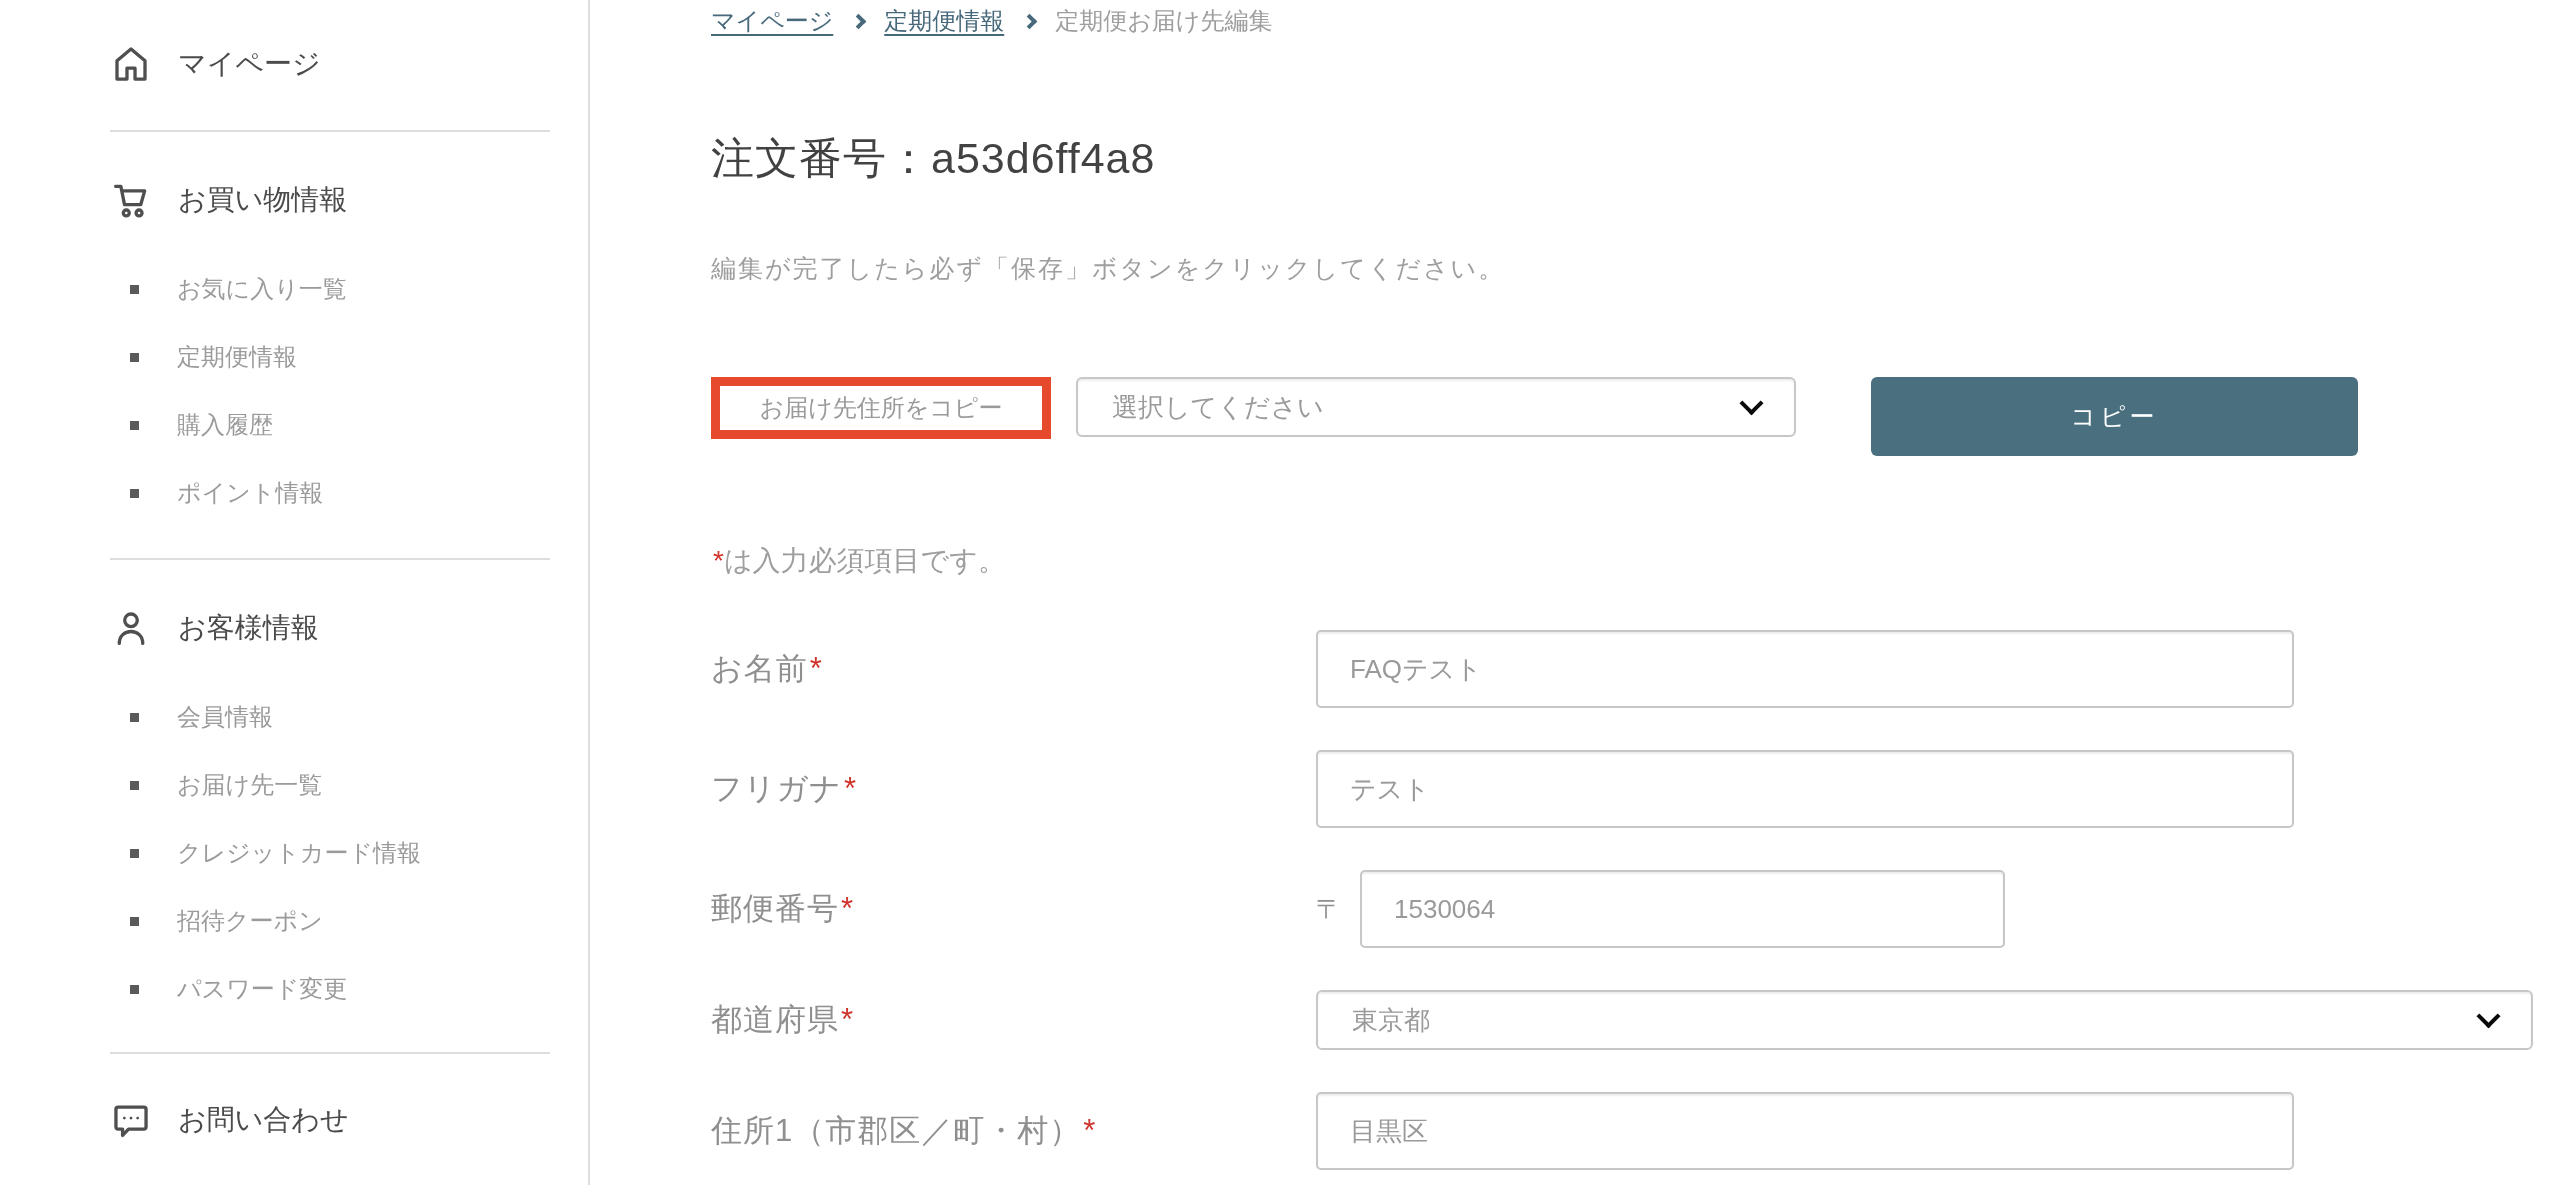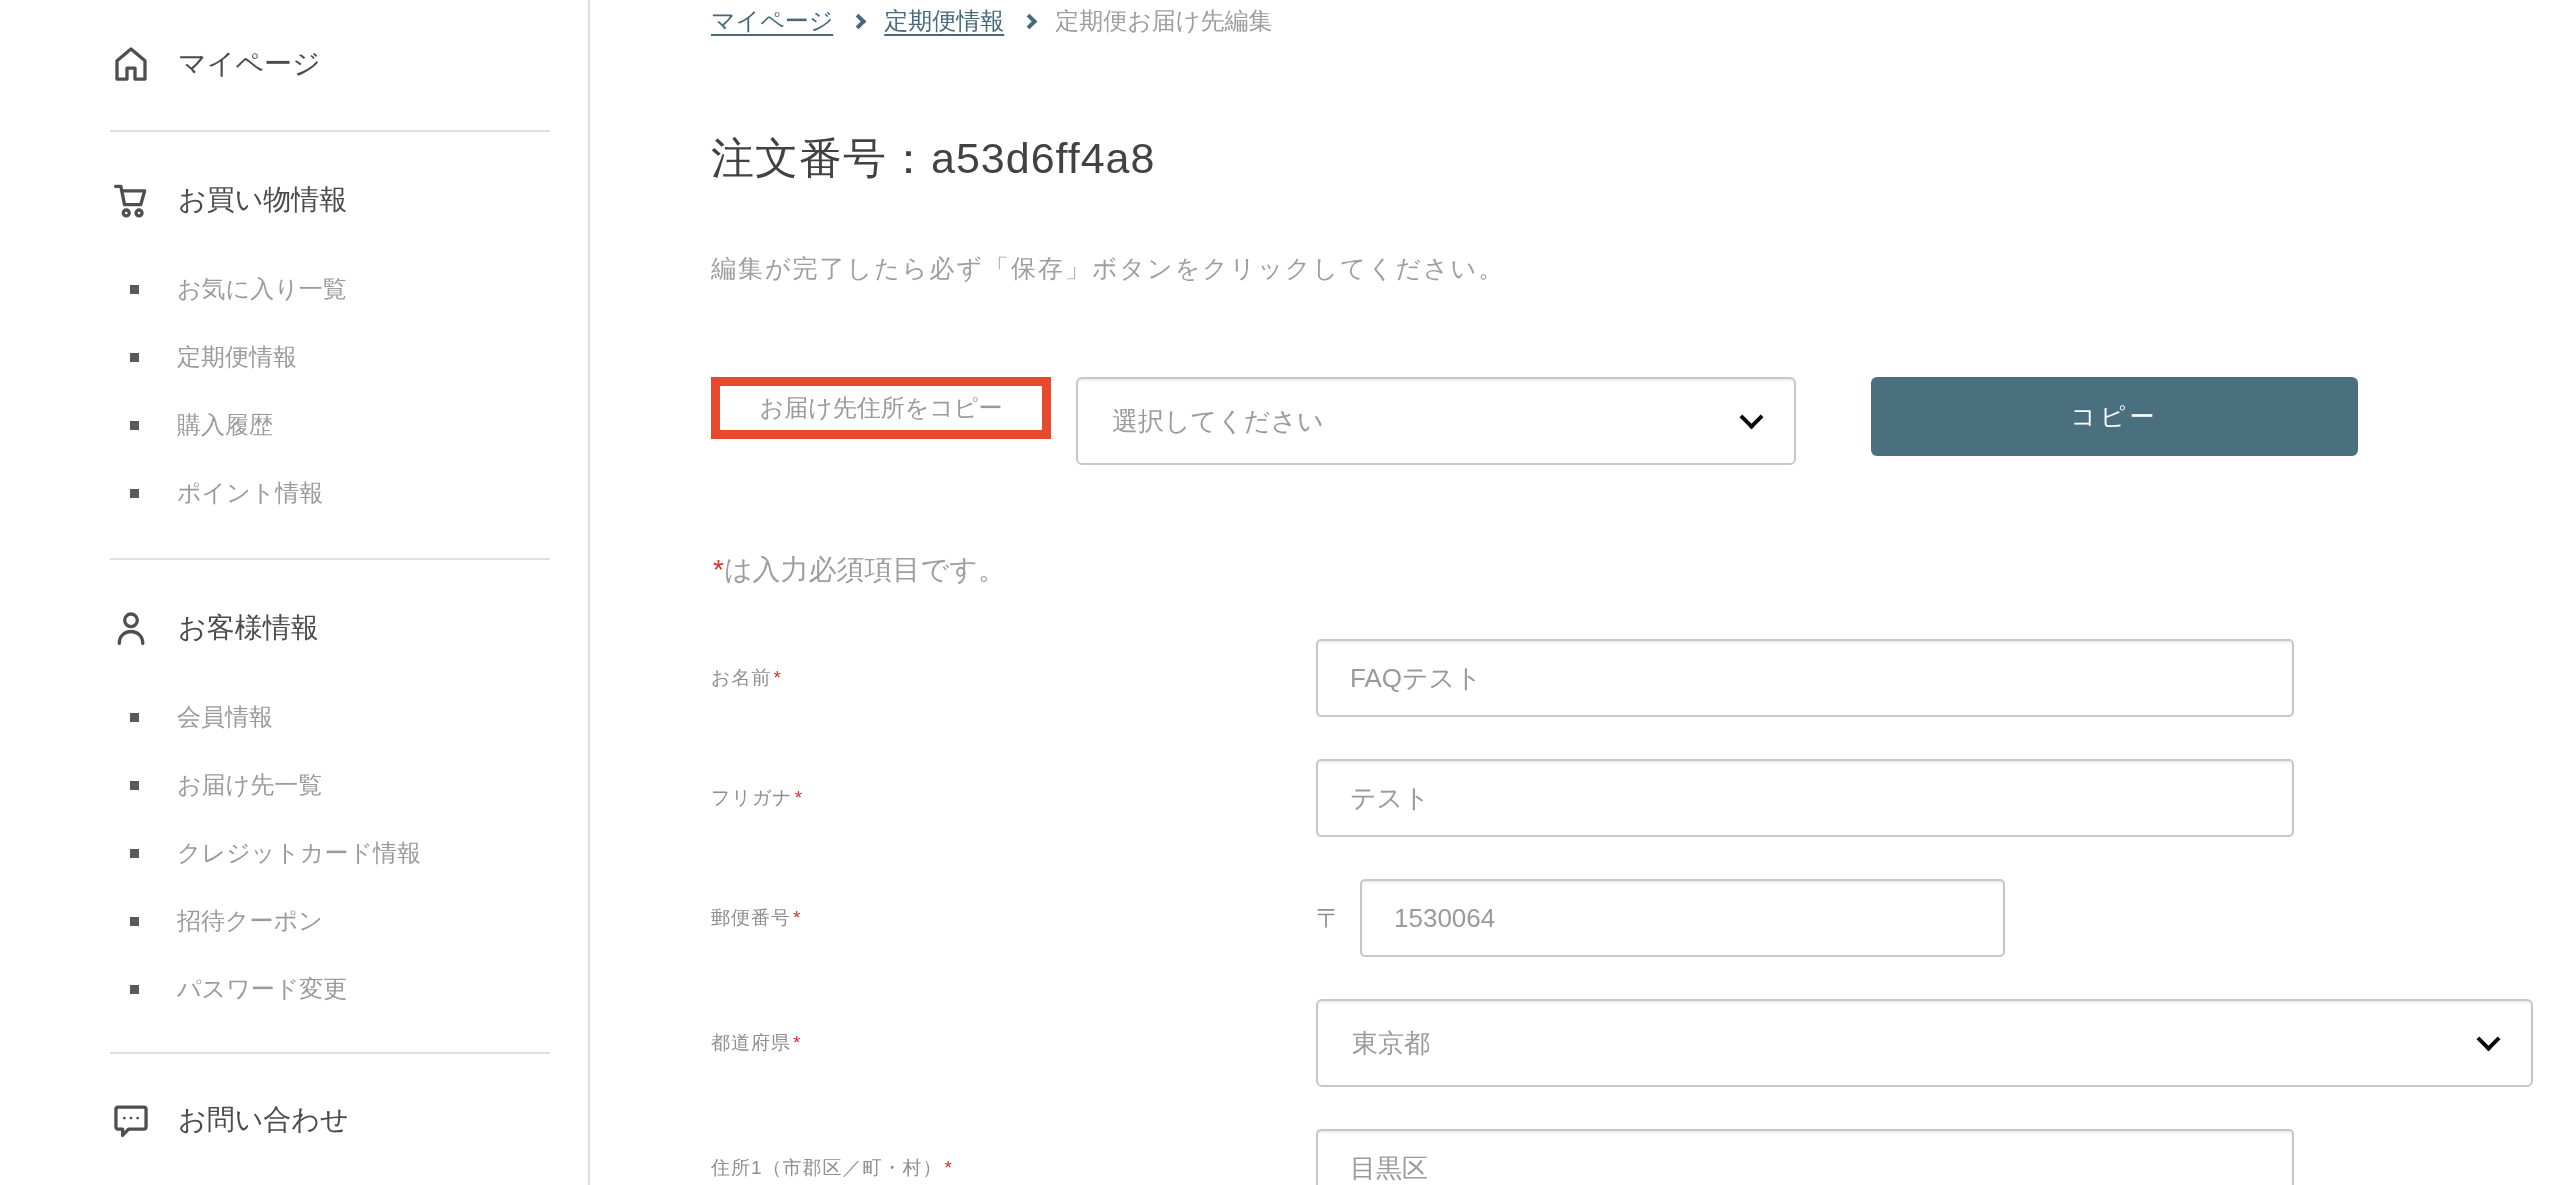--- a/index.html
+++ b/index.html
@@ -41,35 +41,35 @@
   .crumb-sep{width:11px;height:11px;border-top:4px solid var(--link);border-right:4px solid var(--link);
     transform:rotate(45deg);margin:0 4px;flex:0 0 11px;}
   .crumb-current{color:#9E9E9E;}
 
   .page-title{margin-top:94px;font-size:43px;font-weight:500;color:#424242;letter-spacing:1px;}
   .edit-note{margin-top:64px;font-size:25px;color:#9E9E9E;letter-spacing:2px;}
 
   .copy-row{margin-top:92px;display:flex;}
   .copy-label-box{width:340px;height:62px;border:9px solid var(--highlight);background:#fff;
     display:flex;align-items:center;justify-content:center;font-size:24px;color:#9A9A9A;margin-right:25px;flex:0 0 340px;}
-  .select-box{height:88px;border:2px solid var(--border);border-radius:6px;background:#fff;
+  .select-box{height:60px;border:2px solid var(--border);border-radius:6px;background:#fff;
     display:flex;align-items:center;padding:0 34px;font-size:26px;color:#9A9A9A;cursor:pointer;
     box-shadow:inset 0 2px 2px rgba(0,0,0,.07);}
   .select-box.wide-copy{width:720px;flex:0 0 720px;margin-right:43px;}
   .chev{width:17px;height:17px;border-right:4px solid #0A0A0A;border-bottom:4px solid #0A0A0A;
     transform:rotate(45deg) translate(-3px,-3px);margin-left:auto;flex:0 0 17px;}
   .copy-btn{width:487px;height:79px;border:none;border-radius:6px;background:var(--accent);
     color:#fff;font-size:25px;letter-spacing:4px;cursor:pointer;font-family:inherit;margin-left:32px;}
 
   .required-note{margin-top:86px;font-size:28px;color:#9E9E9E;}
   .req{color:var(--req);margin-left:2px;}
 
   .form{margin-top:50px;}
   .form-row{display:flex;align-items:center;margin-bottom:42px;}
-  .form-label{width:605px;flex:0 0 605px;font-size:19px;color:var(--label);letter-spacing:1px;}
+  .form-label{width:605px;flex:0 0 605px;font-size:31px;color:var(--label);letter-spacing:1px;}
   .ctl-wrap{display:flex;align-items:center;gap:18px;flex:1;}
   .text-input{height:78px;border:2px solid var(--border);border-radius:5px;padding:0 32px;
     font-size:26px;color:#9A9A9A;background:#fff;outline:none;font-family:inherit;
     box-shadow:inset 0 2px 2px rgba(0,0,0,.07);}
   .text-input.full{width:978px;}
   .text-input.postal{width:645px;}
   .postal-mark{font-size:26px;color:var(--label);}
   .select-box.full{width:1217px;}
 </style>
 </head>

